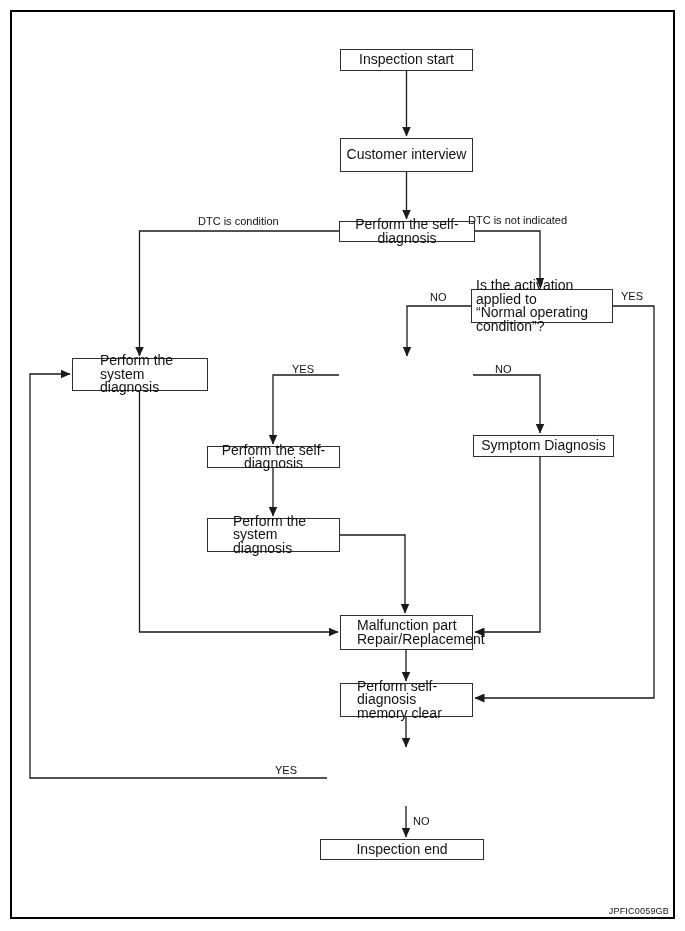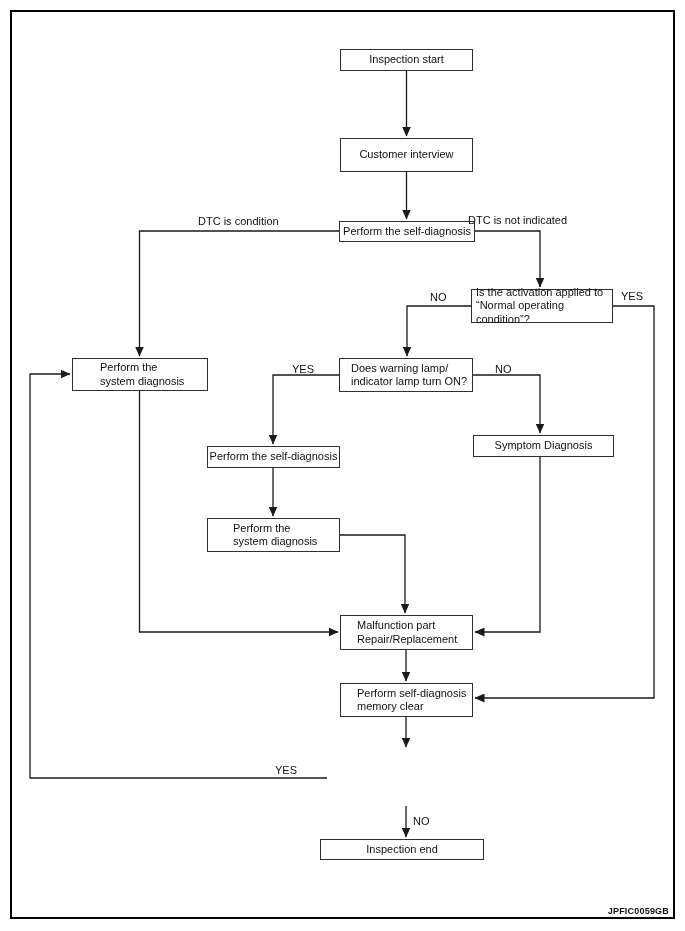--- a/index.html
+++ b/index.html
@@ -8,32 +8,32 @@
     background:#ffffff; font-family:"Liberation Sans", sans-serif;
   }
   .frame {
     position:absolute; left:10px; top:10px; width:665px; height:909px;
     box-sizing:border-box; border:2px solid #000000;
   }
   svg.connectors { position:absolute; left:0; top:0; z-index:1; }
   .node {
     position:absolute; box-sizing:border-box; z-index:2;
     background:#ffffff; border:1.4px solid #2f2f2f;
-    color:#111111; font-size:11px; line-height:13.5px;
+    color:#111111; font-size:14px; line-height:13.5px;
     display:flex; align-items:center; white-space:pre-line;
   }
   .node.center { justify-content:center; text-align:center; }
   .node.left   { justify-content:flex-start; text-align:left; }
   .edge-label {
     position:absolute; z-index:3; color:#111111;
     font-size:11px; line-height:11px; white-space:nowrap;
   }
   .figure-code {
     position:absolute; z-index:3; color:#111111;
-    font-size:9px; font-weight:bold; letter-spacing:0.2px; white-space:nowrap;
+    font-size:9px; font-weight:normal; letter-spacing:0.2px; white-space:nowrap;
   }
 </style>
 </head>
 <body>
 
 <div class="stage">
 
   <div class="frame"></div>
 
   <svg class="connectors" width="685" height="931" viewBox="0 0 685 931">
@@ -67,22 +67,20 @@
   <div class="node center" style="left:340px;top:138px;width:133px;height:34px">Customer interview</div>
 
   <div class="node center" style="left:339px;top:221px;width:136px;height:21px">Perform the self-diagnosis</div>
 
   <div class="node left" style="left:471px;top:289px;width:142px;height:34px;padding-left:4px">Is the activation applied to
 “Normal operating condition”?</div>
 
   <div class="node left" style="left:72px;top:358px;width:136px;height:33px;padding-left:27px">Perform the
 system diagnosis</div>
 
-  <div class="node left" style="left:339px;top:358px;width:134px;height:34px;padding-left:11px">Does warning lamp/
-indicator lamp turn ON?</div>
 
   <div class="node center" style="left:473px;top:435px;width:141px;height:22px">Symptom Diagnosis</div>
 
   <div class="node center" style="left:207px;top:446px;width:133px;height:22px">Perform the self-diagnosis</div>
 
   <div class="node left" style="left:207px;top:518px;width:133px;height:34px;padding-left:25px">Perform the
 system diagnosis</div>
 
   <div class="node left" style="left:340px;top:615px;width:133px;height:35px;padding-left:16px">Malfunction part
 Repair/Replacement</div>

